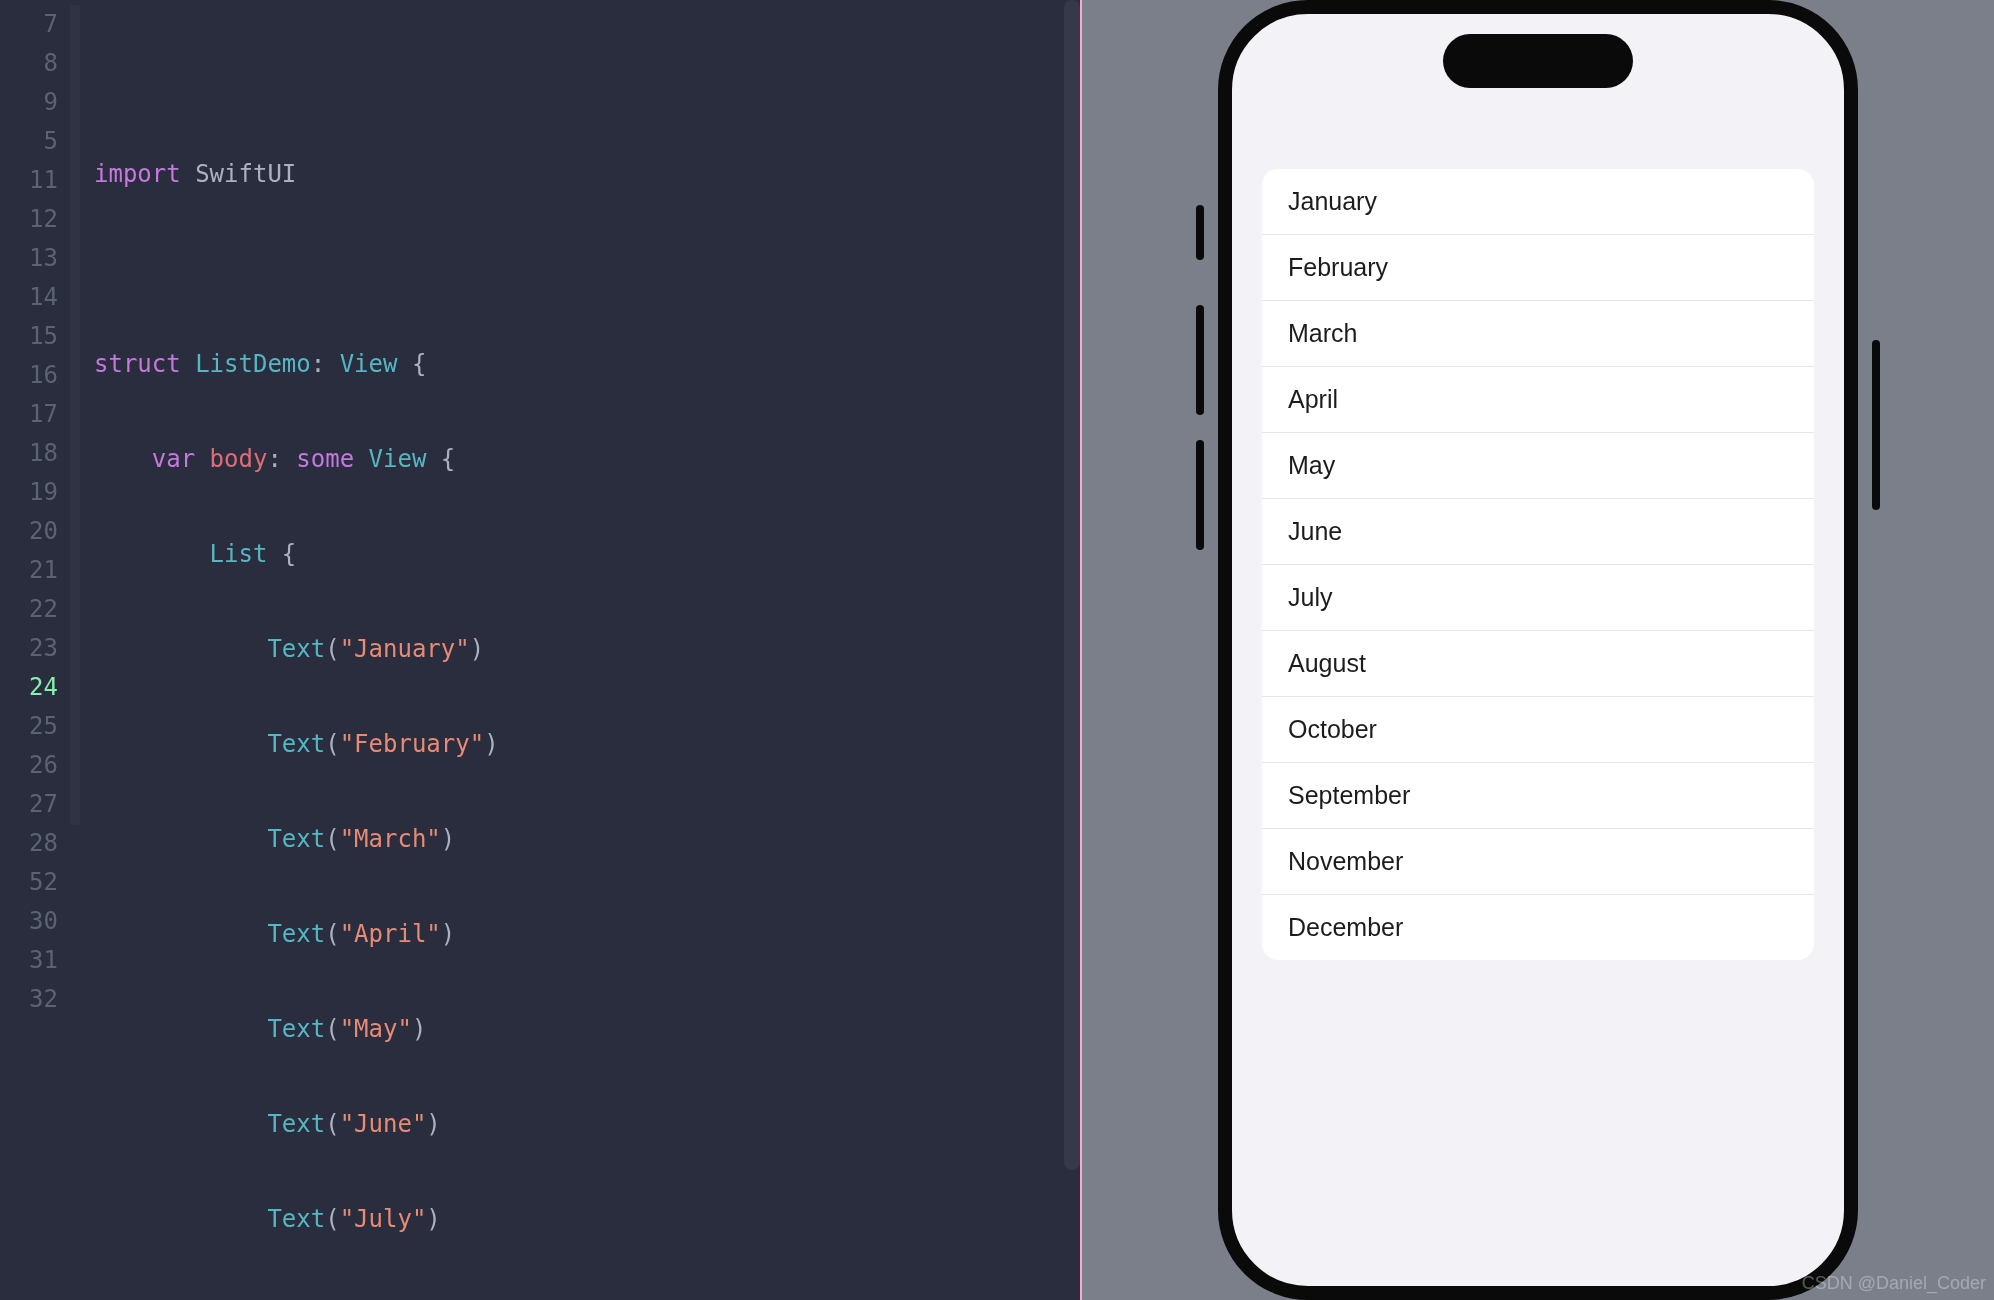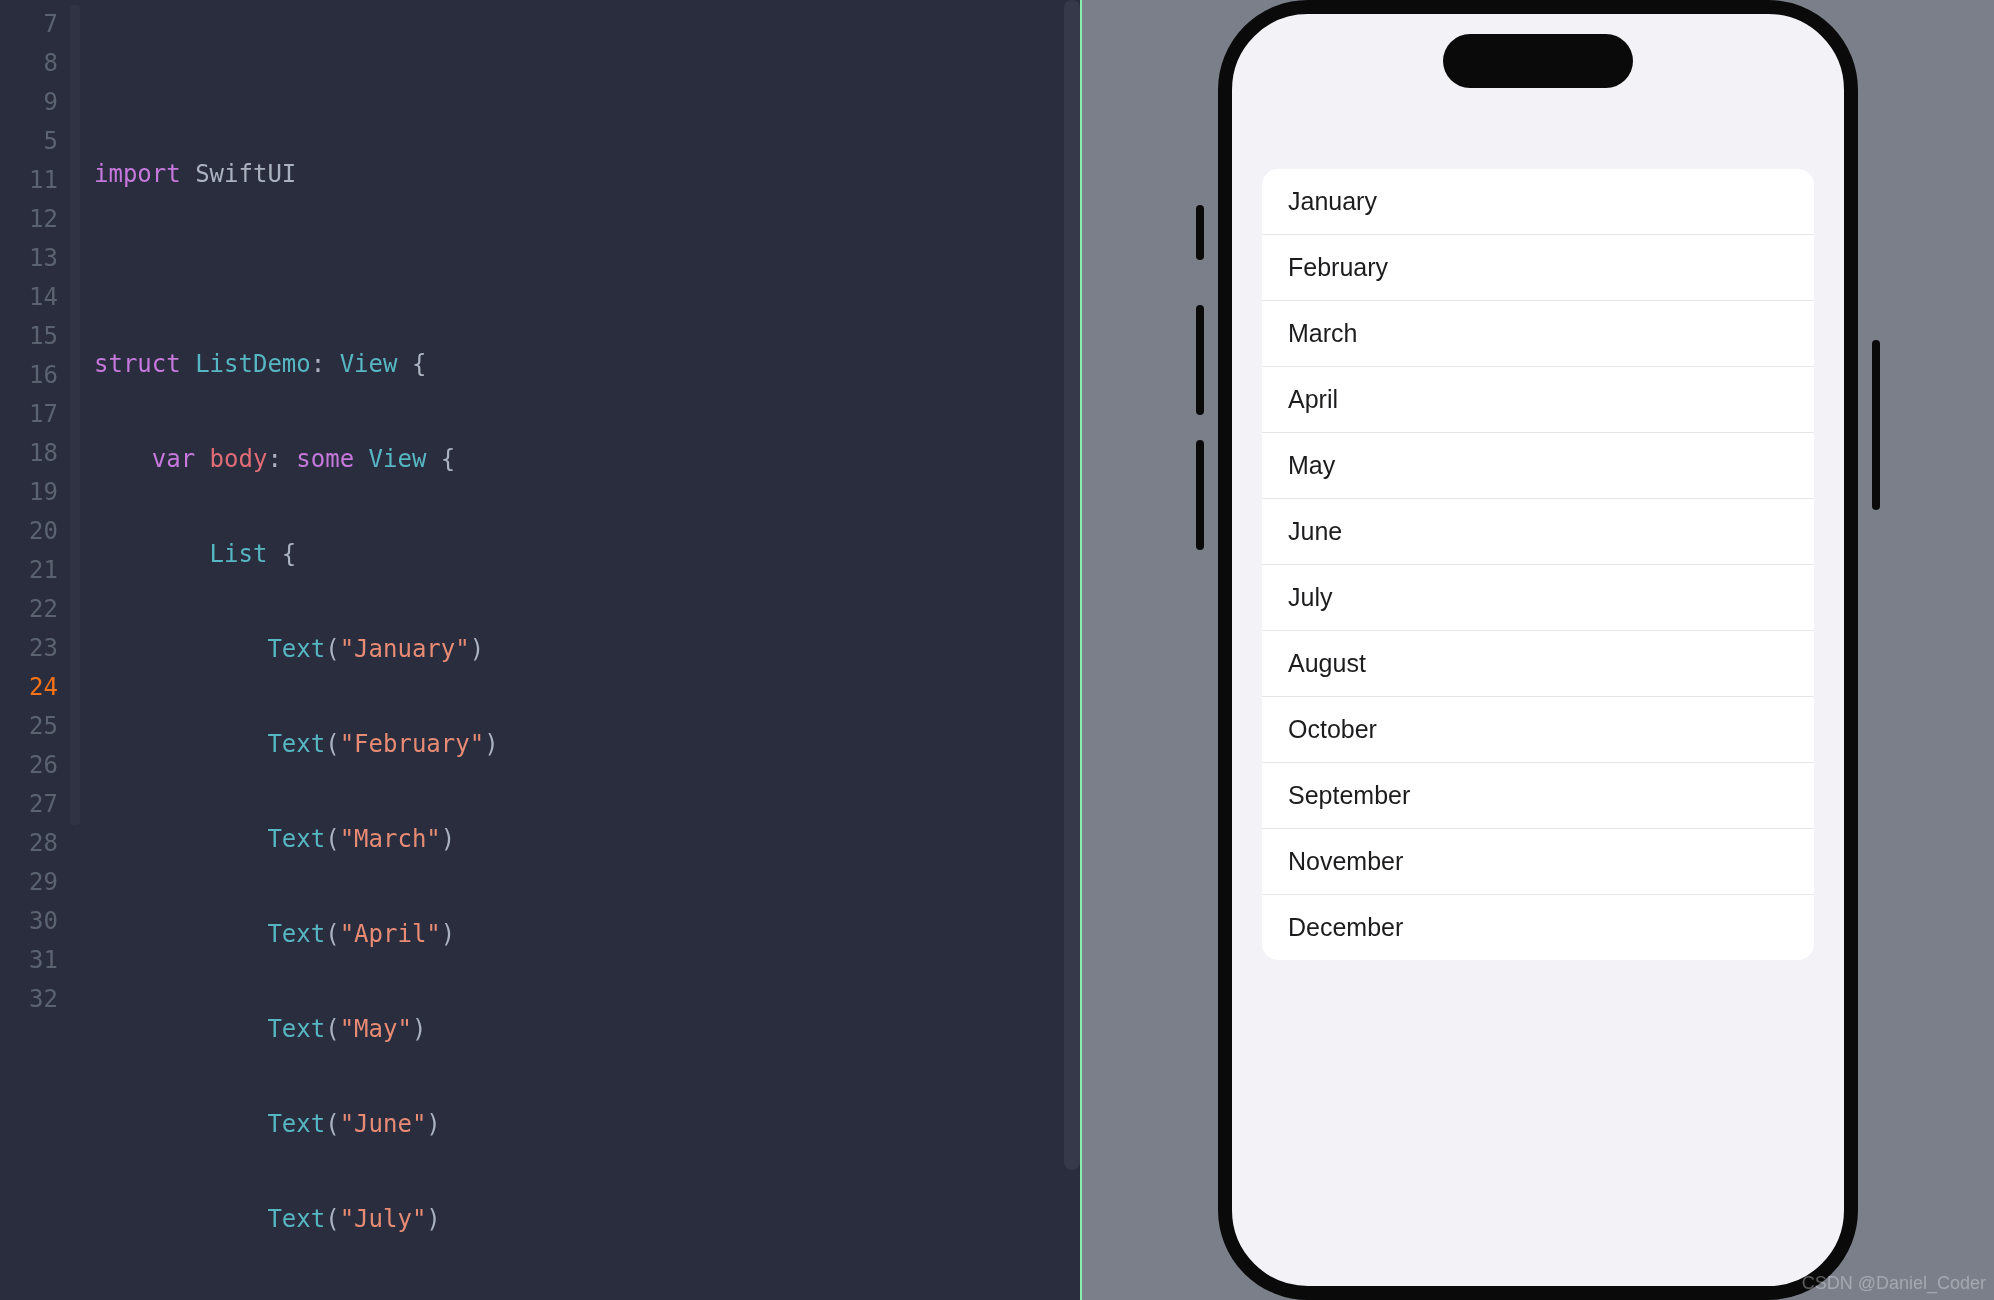--- a/index.html
+++ b/index.html
@@ -36,41 +36,41 @@
       border-radius: 3px;
     }
     .code {
       flex: 1;
       padding-top: 4px;
       padding-left: 14px;
       font-size: 24px;
       white-space: pre;
     }
     .code-line { height: 39px; line-height: 39px; }
-    .gutter .hl-num { color: #f97316; }
+    .gutter .hl-num { color: #86efac; }
     .kw { color: #c678dd; }
     .type { color: #56b6c2; }
     .prop { color: #e06c75; }
     .func { color: #56b6c2; }
     .str { color: #e88b74; }
     .punct { color: #abb2bf; }
     .plain { color: #abb2bf; }
     .vscroll {
       position: absolute;
       right: 0;
       top: 0;
       width: 16px;
       height: 1170px;
       background: #35394a;
       border-radius: 8px;
     }
     .preview-pane {
       flex: 1;
       background: #7a7f8a;
-      border-left: 2px solid #86efac;
+      border-left: 2px solid #f9a8d4;
       display: flex;
       align-items: flex-start;
       justify-content: center;
       position: relative;
     }
     .phone {
       margin-top: 0;
       width: 640px;
       height: 1300px;
       background: #f2f2f7;
@@ -144,21 +144,21 @@
     <div>19</div>
     <div>20</div>
     <div>21</div>
     <div>22</div>
     <div>23</div>
     <div class="hl-num">24</div>
     <div>25</div>
     <div>26</div>
     <div>27</div>
     <div>28</div>
-    <div>29</div>
+    <div>52</div>
     <div>30</div>
     <div>31</div>
     <div>32</div>
   </div>
   <div class="fold-strip"></div>
   <div class="code">
     <div class="code-line"><span class="plain"></span></div>
     <div class="code-line"><span class="kw">import</span><span class="plain"> SwiftUI</span></div>
     <div class="code-line"><span class="plain"></span></div>
     <div class="code-line"><span class="kw">struct</span><span class="type"> ListDemo</span><span class="punct">: </span><span class="type">View</span><span class="punct"> {</span></div>

